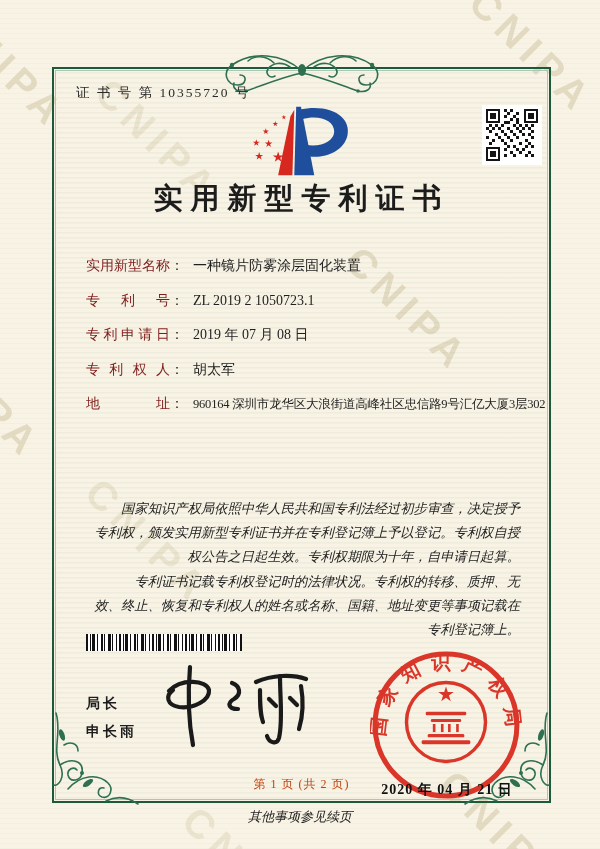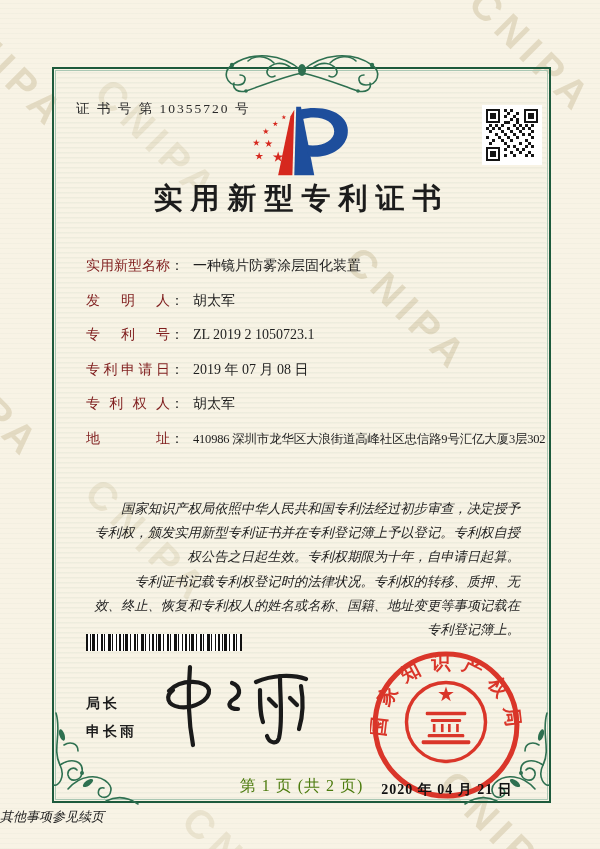--- a/index.html
+++ b/index.html
@@ -16,21 +16,21 @@
   .frame{position:absolute;left:52px;top:67px;width:495px;height:732px;z-index:1;
          border:2px solid #1d5a3c;}
   .frame-inner{position:absolute;inset:1px;border:1px solid #aac7b3;pointer-events:none;}
   .frame-texture{position:absolute;inset:3px;pointer-events:none;
          background:repeating-linear-gradient(0deg,rgba(60,120,88,0.055) 0 1px,transparent 1px 5px);}
   .ornament{position:absolute;pointer-events:none;}
   .orn-top{left:158px;top:-28px;}
   .orn-bl{left:-6px;bottom:-6px;}
   .orn-br{right:-6px;bottom:-6px;transform:scaleX(-1);}
   
-  .cert-no{position:absolute;left:22px;top:31px;font-size:13.5px;letter-spacing:2px;color:#2a2a2a;}
+  .cert-no{position:absolute;left:22px;top:15px;font-size:13.5px;letter-spacing:2px;color:#2a2a2a;}
   .logo{position:absolute;left:186px;top:34px;width:120px;height:76px;}
   .qr{position:absolute;left:428px;top:36px;width:60px;height:60px;background:#fff;}
   .qr-f{position:absolute;width:10px;height:10px;border:2px solid #141414;}
   .qr-f::after{content:"";position:absolute;inset:2px;background:#141414;}
   .qr-tl{left:4px;top:4px}.qr-tr{right:4px;top:4px}.qr-bl{left:4px;bottom:4px}
   .qr-dots{position:absolute;left:4px;top:4px;width:3px;height:3px;background:transparent;
     box-shadow:18px 0 #141414,24px 0 #141414,21px 3px #141414,30px 3px #141414,18px 6px #141414,
     27px 6px #141414,24px 9px #141414,30px 9px #141414,18px 12px #141414,21px 12px #141414,
     30px 12px #141414,3px 15px #141414,9px 15px #141414,15px 15px #141414,27px 15px #141414,
     33px 15px #141414,39px 15px #141414,45px 15px #141414,0 18px #141414,6px 18px #141414,
@@ -65,23 +65,23 @@
     transparent 17px 18px,#111 18px 19px,transparent 19px 22px,#111 22px 25px,transparent 25px 26px,
     #111 26px 27px,transparent 27px 30px,#111 30px 31px,transparent 31px 33px);}
   
   .signer{position:absolute;left:32px;top:620px;font-family:"Liberation Sans",sans-serif;
           font-weight:bold;font-size:14px;line-height:28px;letter-spacing:3px;color:#1d1d1d;}
   .signature{position:absolute;left:98px;top:590px;}
   
   .seal{position:absolute;left:316px;top:580px;width:152px;height:152px;opacity:.93;}
   .seal-date{position:absolute;left:318px;top:712px;width:150px;text-align:center;z-index:2;
              font-size:14px;font-weight:bold;letter-spacing:1px;color:#111;}
-  .page-no{position:absolute;left:0;right:0;top:707px;text-align:center;font-size:16px;
-           letter-spacing:1px;color:#4d7c0f;}
-  .below-note{position:absolute;left:0;right:0;top:808px;z-index:1;
+  .page-no{position:absolute;left:0;right:0;top:707px;text-align:center;font-size:12px;
+           letter-spacing:1px;color:#c2410c;}
+  .below-note{position:absolute;left:0;right:0;top:808px;text-align:center;z-index:1;
               font-family:"DejaVu Serif",serif;font-style:italic;font-size:13px;color:#222;}
 </style>
 </head>
 <body>
 
 <div class="page">
   <div class="page-texture"></div>
 
   <span class="wm" style="left:-35px;top:-5px">CNIPA</span>
   <span class="wm wm-light" style="left:118px;top:70px">CNIPA</span>
@@ -163,33 +163,30 @@
       <div class="qr-dots"></div>
     </div>
 
     <div class="title">实用新型专利证书</div>
 
     <div class="fields">
       <div class="frow">
         <span class="flabel">实用新型名称</span><span class="fcolon">：</span><span class="fvalue">一种镜片防雾涂层固化装置</span>
       </div>
       <div class="frow">
-        <span class="flabel">发明人</span><span class="fcolon">：</span><span class="fvalue">胡太军</span>
-      </div>
-      <div class="frow">
         <span class="flabel">专利号</span><span class="fcolon">：</span><span class="fvalue">ZL 2019 2 1050723.1</span>
       </div>
       <div class="frow">
         <span class="flabel">专利申请日</span><span class="fcolon">：</span><span class="fvalue">2019 年 07 月 08 日</span>
       </div>
       <div class="frow">
         <span class="flabel">专利权人</span><span class="fcolon">：</span><span class="fvalue">胡太军</span>
       </div>
       <div class="frow">
-        <span class="flabel">地址</span><span class="fcolon">：</span><span class="fvalue fvalue-compact">410986 深圳市龙华区大浪街道高峰社区忠信路9号汇亿大厦3层302</span>
+        <span class="flabel">地址</span><span class="fcolon">：</span><span class="fvalue fvalue-compact">960164 深圳市龙华区大浪街道高峰社区忠信路9号汇亿大厦3层302</span>
       </div>
     </div>
 
     <div class="legal">
       <p>国家知识产权局依照中华人民共和国专利法经过初步审查，决定授予专利权，颁发实用新型专利证书并在专利登记簿上予以登记。专利权自授权公告之日起生效。专利权期限为十年，自申请日起算。</p>
       <p>专利证书记载专利权登记时的法律状况。专利权的转移、质押、无效、终止、恢复和专利权人的姓名或名称、国籍、地址变更等事项记载在专利登记簿上。</p>
     </div>
 
     <div class="barcode"></div>
 

